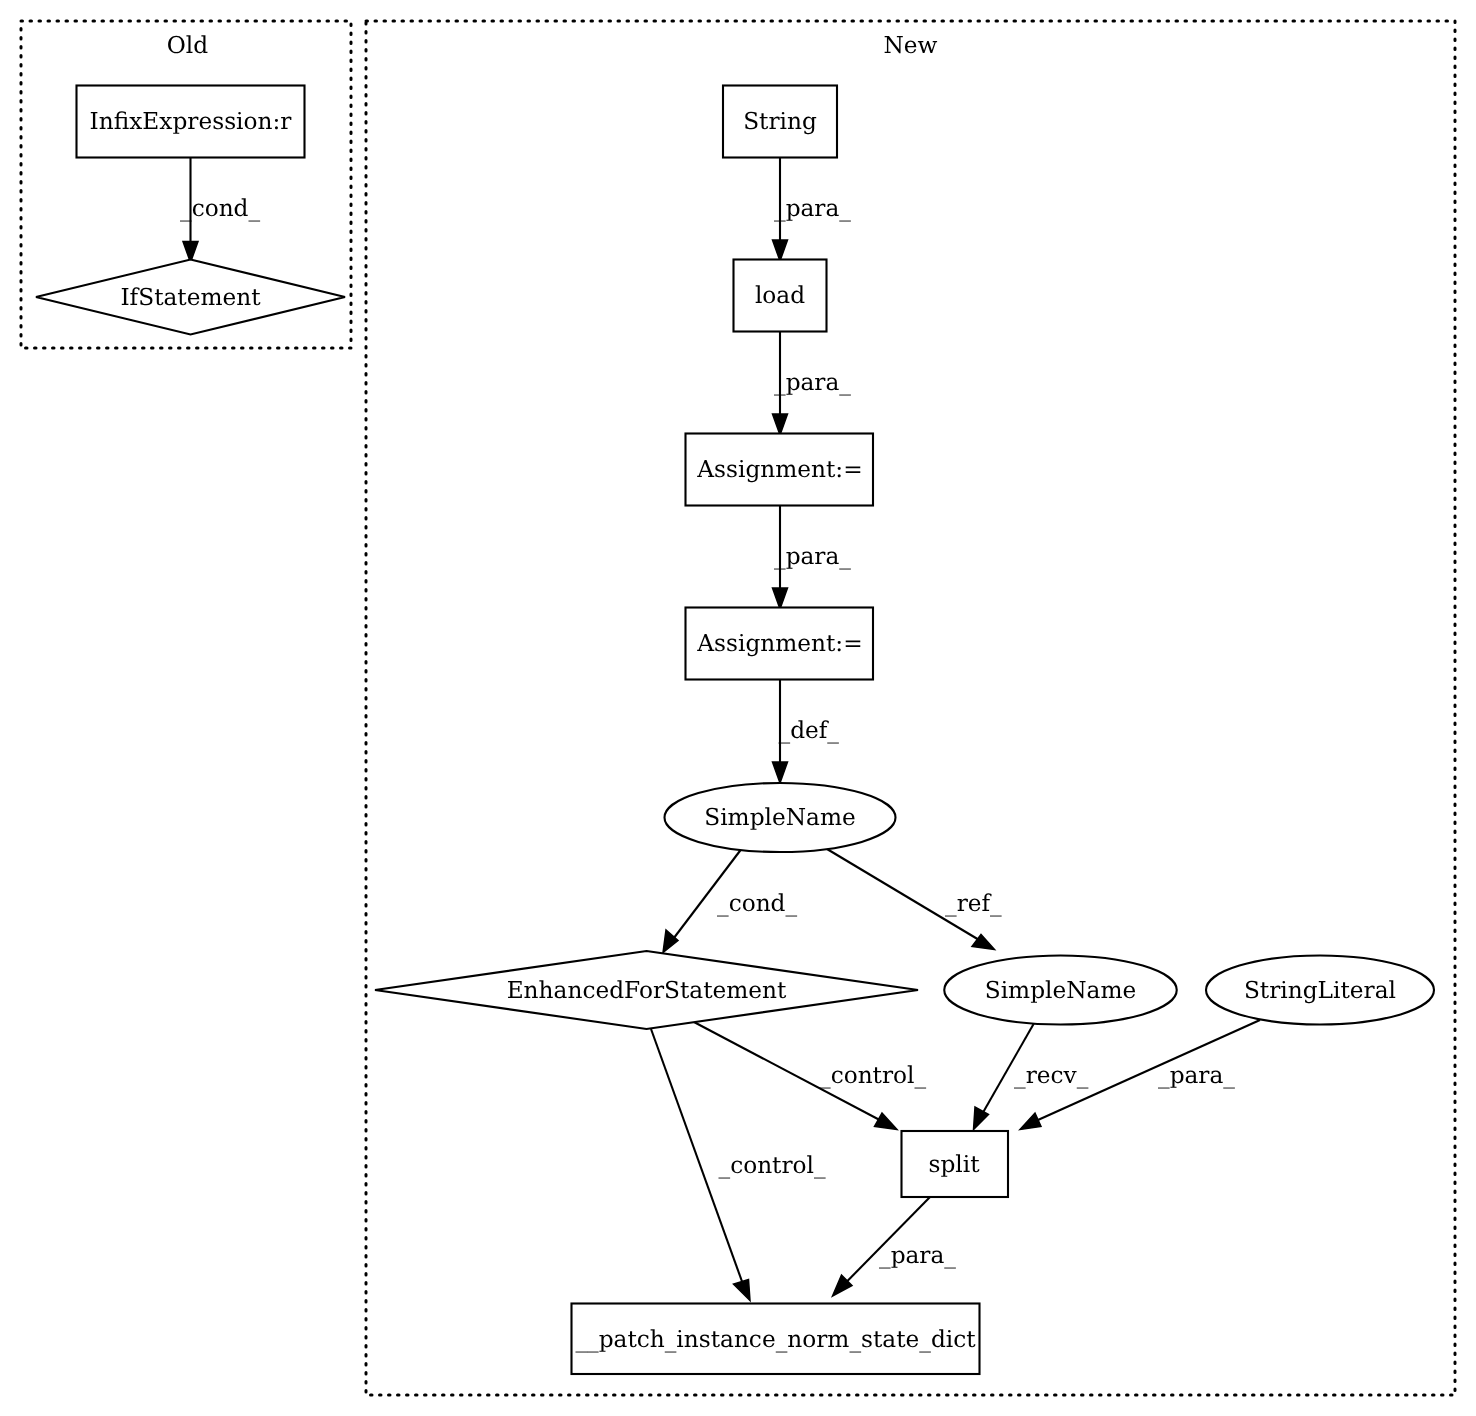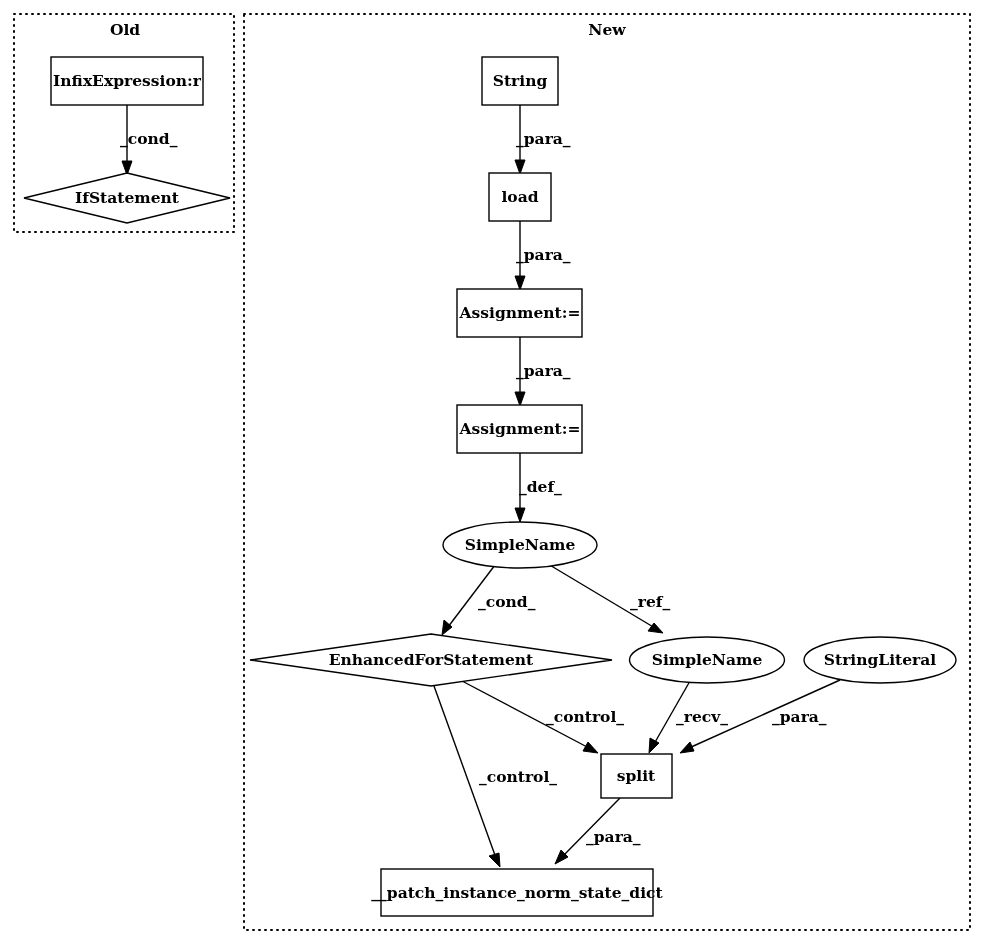--- a/index.html
+++ b/index.html
@@ -9,21 +9,20 @@
   }
   body {
     font-family: "DejaVu Serif", "Liberation Serif", serif;
   }
   #canvas {
     position: relative;
     width: 984px;
     height: 944px;
     background: #ffffff;
     overflow: hidden;
-    font-weight: bold;
   }
   #graph-svg {
     position: absolute;
     left: 0;
     top: 0;
     width: 984px;
     height: 944px;
   }
   .cluster-border {
     fill: none;

